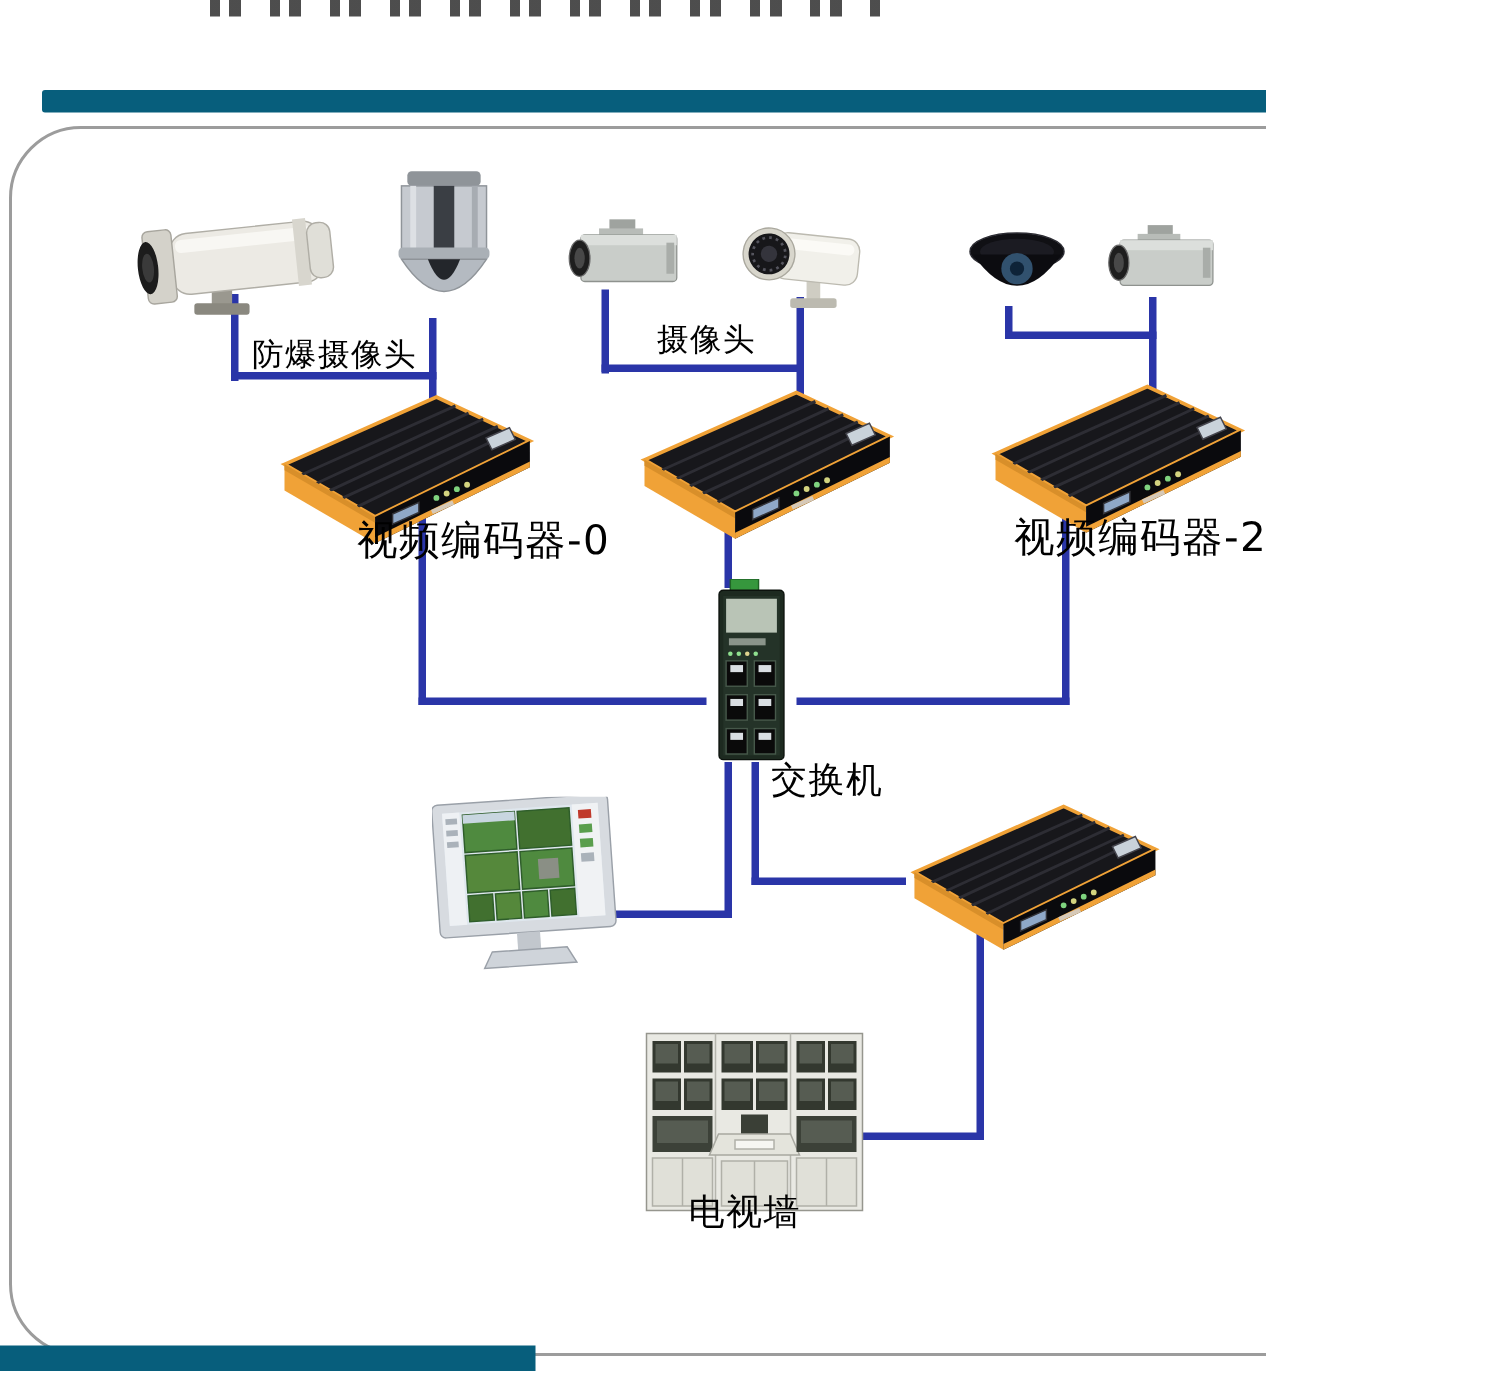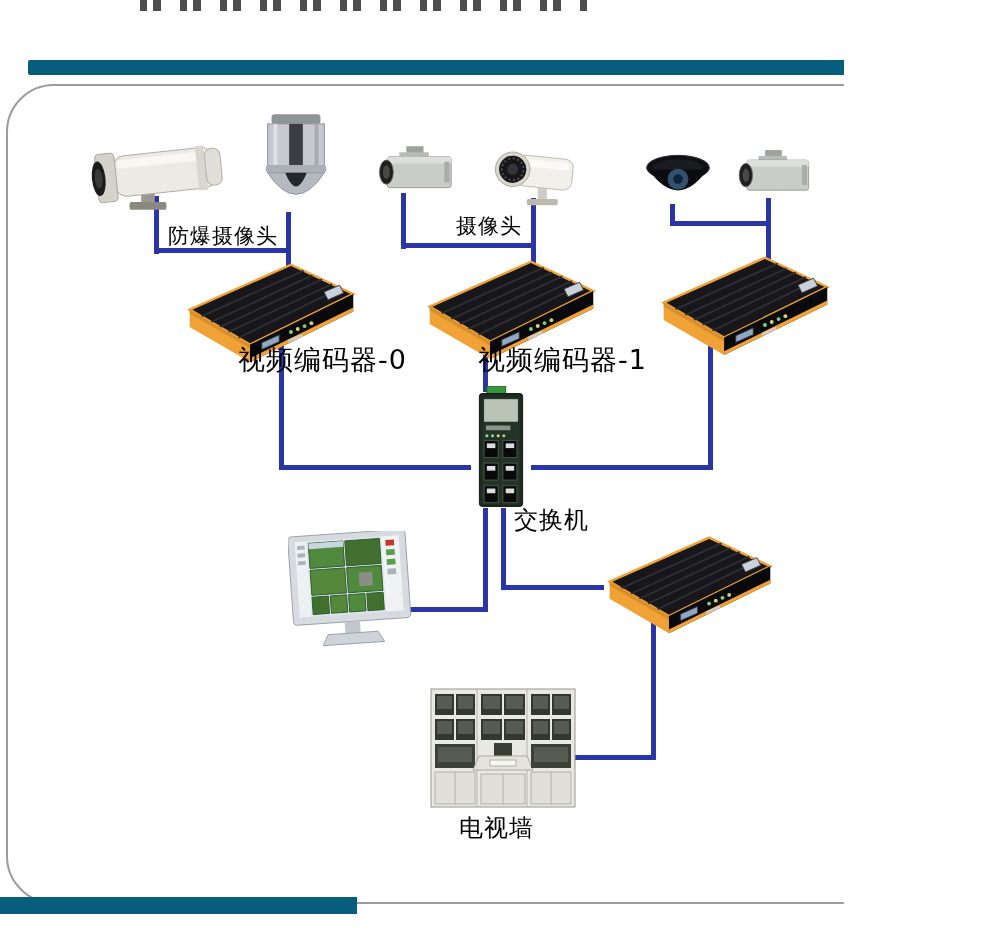--- a/index.html
+++ b/index.html
@@ -269,20 +269,20 @@
     </svg>
   <svg class="dev" style="left:598px;top:528px;width:182px;height:110px">
       <use href="#sym-encoder"></use>
     </svg>
 
   <svg class="dev" style="left:428px;top:686px;width:150px;height:132px">
       <use href="#sym-tvwall"></use>
     </svg>
 
   <div class="lbl lbl-sm" style="left:168px;top:222px">防爆摄像头</div>
-  <div class="lbl lbl-sm" style="left:456px;top:212px">摄像头</div>
+  <div class="lbl lbl-sm" style="left:438px;top:212px">摄像头</div>
   <div class="lbl lbl-md" style="left:238px;top:342px">视频编码器-0</div>
-  <div class="lbl lbl-md" style="left:478px;top:342px">视频编码器-1</div>
+  <div class="lbl lbl-md" style="left:676px;top:340px">视频编码器-2</div>
   <div class="lbl lbl-lg" style="left:514px;top:504px">交换机</div>
-  <div class="lbl lbl-lg" style="left:459px;top:812px">电视墙</div>
+  <div class="lbl lbl-lg" style="left:459px;top:792px">电视墙</div>
 
   <div class="bar bar-bottom"></div>
 </div>
 
 </body></html>

